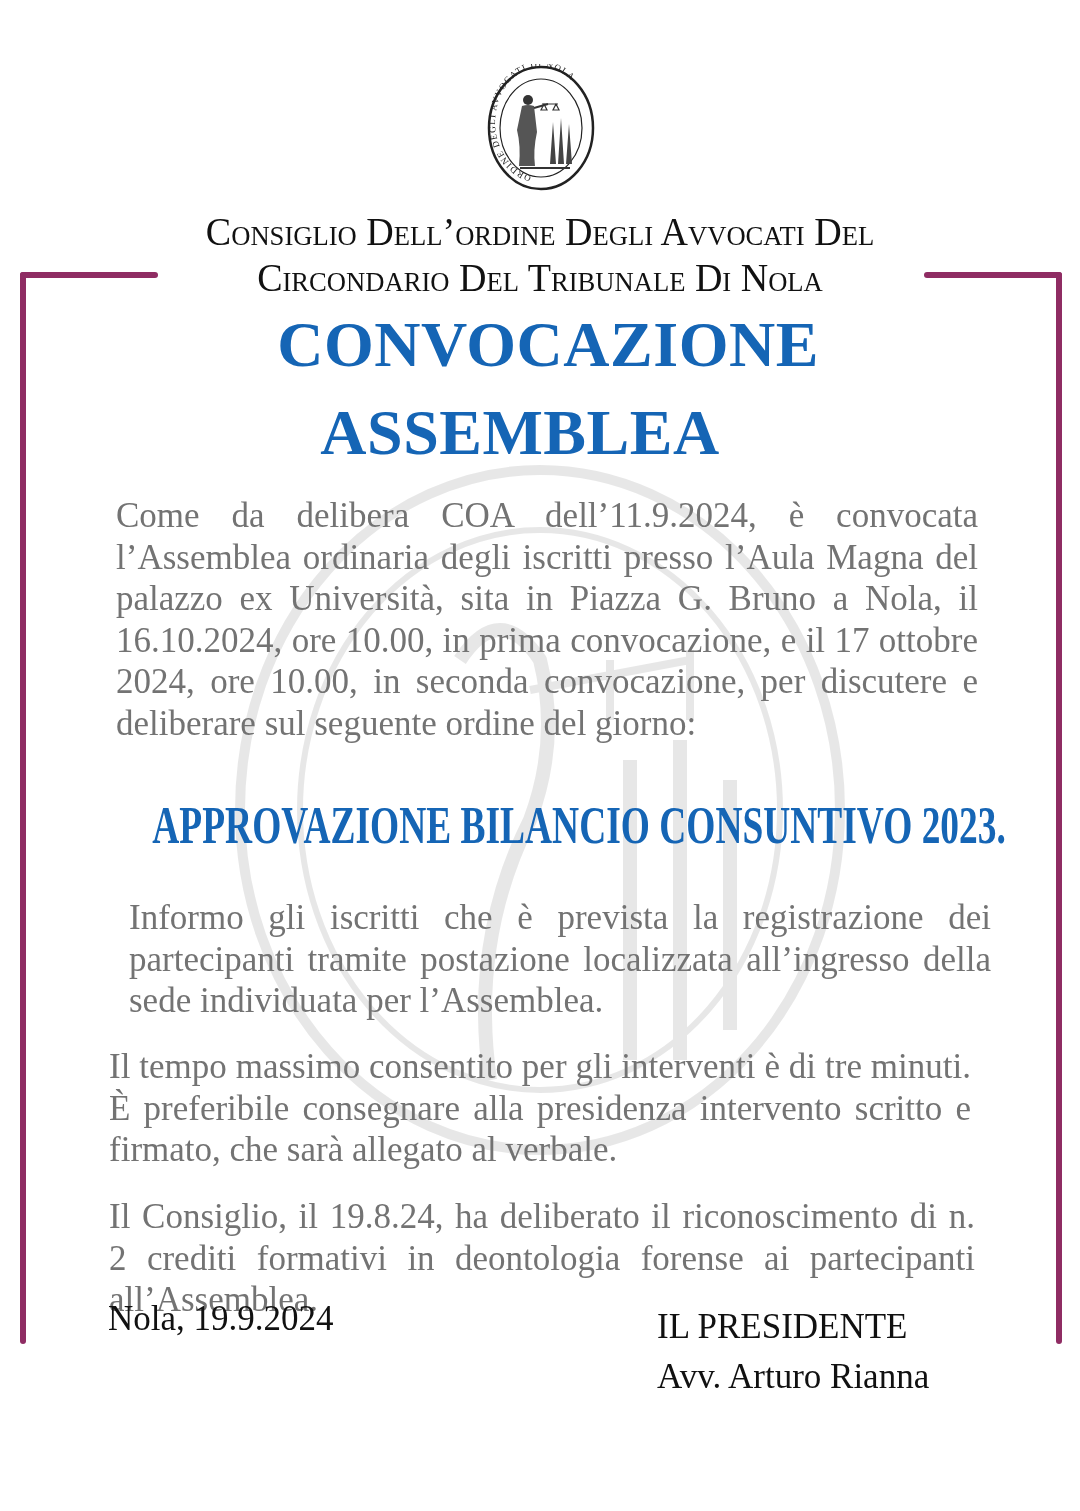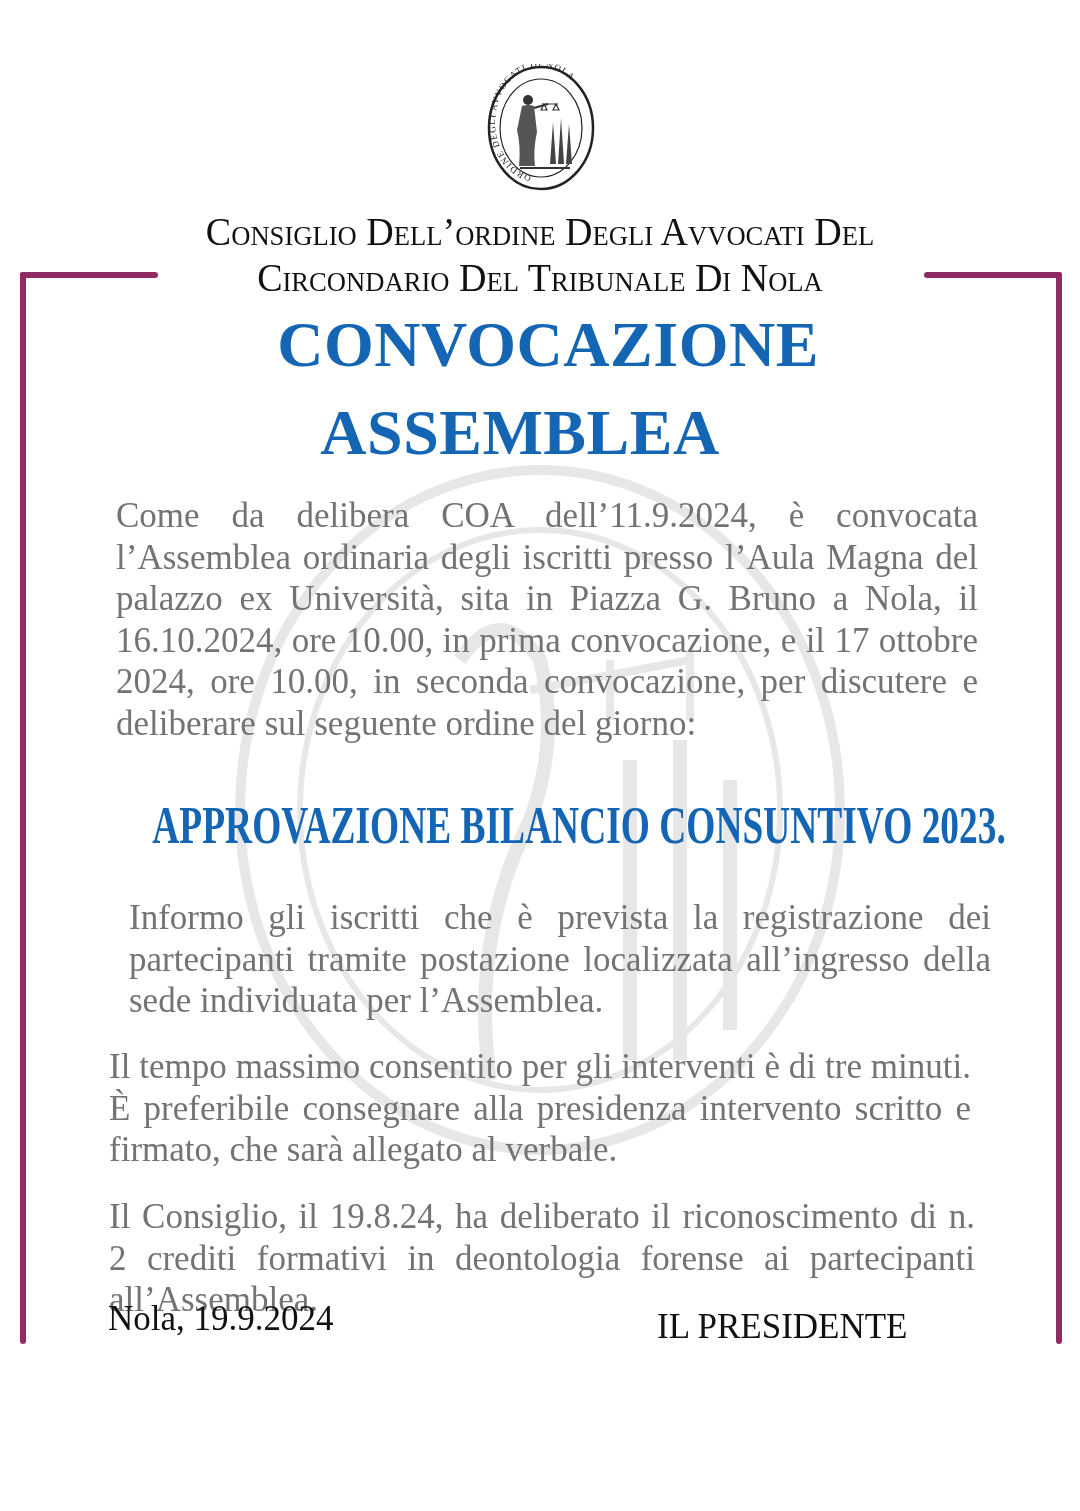--- a/index.html
+++ b/index.html
@@ -94,13 +94,14 @@
 
 <div class="abs para p1">Come da delibera COA dell’11.9.2024, è convocata l’Assemblea ordinaria degli iscritti presso l’Aula Magna del palazzo ex Università, sita in Piazza G. Bruno a Nola, il 16.10.2024, ore 10.00, in prima convocazione, e il 17 ottobre 2024, ore 10.00, in seconda convocazione, per discutere e deliberare sul seguente ordine del giorno:</div>
 <div class="abs agenda">APPROVAZIONE BILANCIO CONSUNTIVO 2023.</div>
 <div class="abs para p2">Informo gli iscritti che è prevista la registrazione dei partecipanti tramite postazione localizzata all’ingresso della sede individuata per l’Assemblea.</div>
 <div class="abs para p3">Il tempo massimo consentito per gli interventi è di tre minuti. È preferibile consegnare alla presidenza intervento scritto e firmato, che sarà allegato al verbale.</div>
 <div class="abs para p4">Il Consiglio, il 19.8.24, ha deliberato il riconoscimento di n. 2 crediti formativi in deontologia forense ai partecipanti all’Assemblea.</div>
 
 <div class="abs footer-date">Nola, 19.9.2024</div>
 <div class="abs footer-pres">
   <div>IL PRESIDENTE</div>
+  <div>Avv. Arturo Rianna</div>
 </div>
 
 </body></html>

